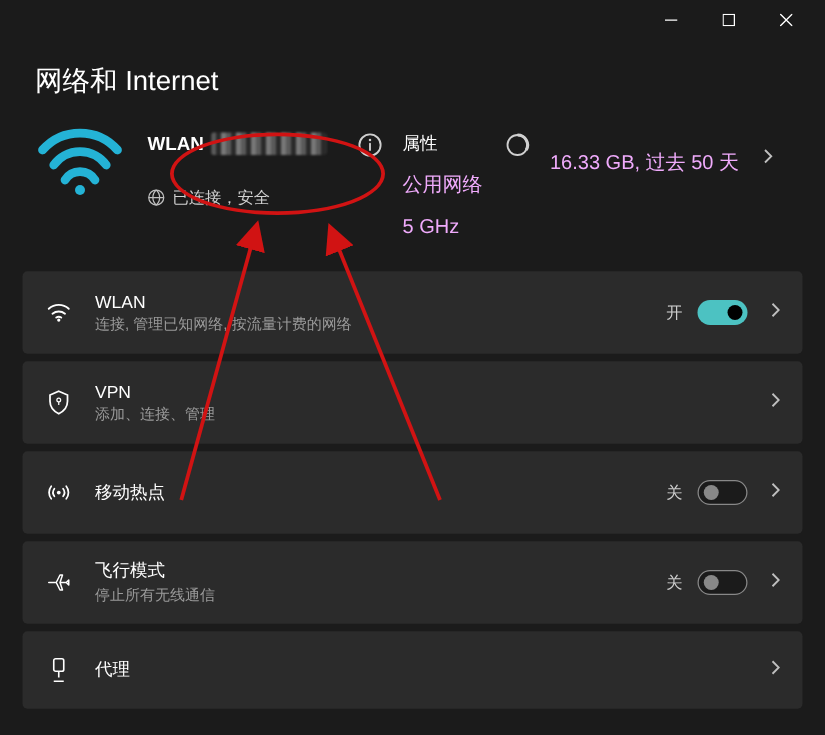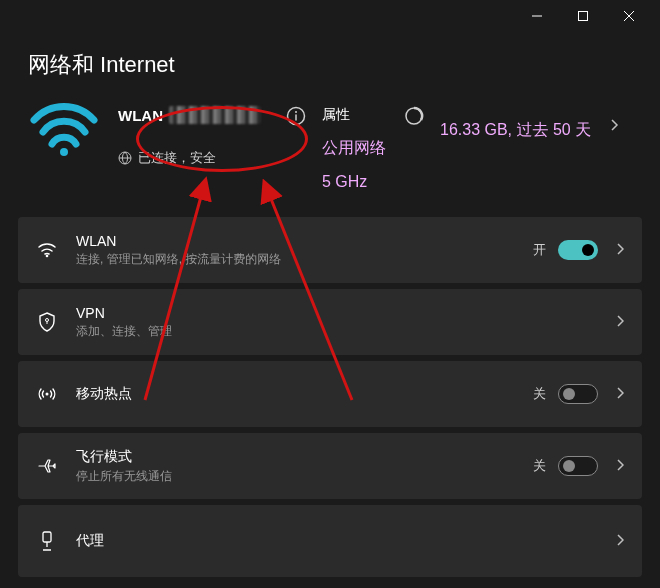--- a/index.html
+++ b/index.html
@@ -84,21 +84,21 @@
   .list-item {
     background: #2b2b2b;
     border-radius: 4px;
     height: 66px;
     display: flex;
     align-items: center;
     padding: 0 18px;
     gap: 18px;
     position: relative;
   }
-  .list-item.short { height: 72px; justify-content: space-between; }
+  .list-item.short { height: 62px; justify-content: space-between; }
   .li-icon { width: 22px; display:flex; justify-content:center; color:#ffffff; }
   .li-text { display:flex; flex-direction:column; gap:2px; flex:1; }
   .li-title { font-size: 14px; font-weight: 500; }
   .li-sub { font-size: 12px; color: #9a9a9a; }
   .li-control { display:flex; align-items:center; gap:12px; }
   .toggle {
     width: 40px; height: 20px;
     border-radius: 10px;
     position: relative;
   }

